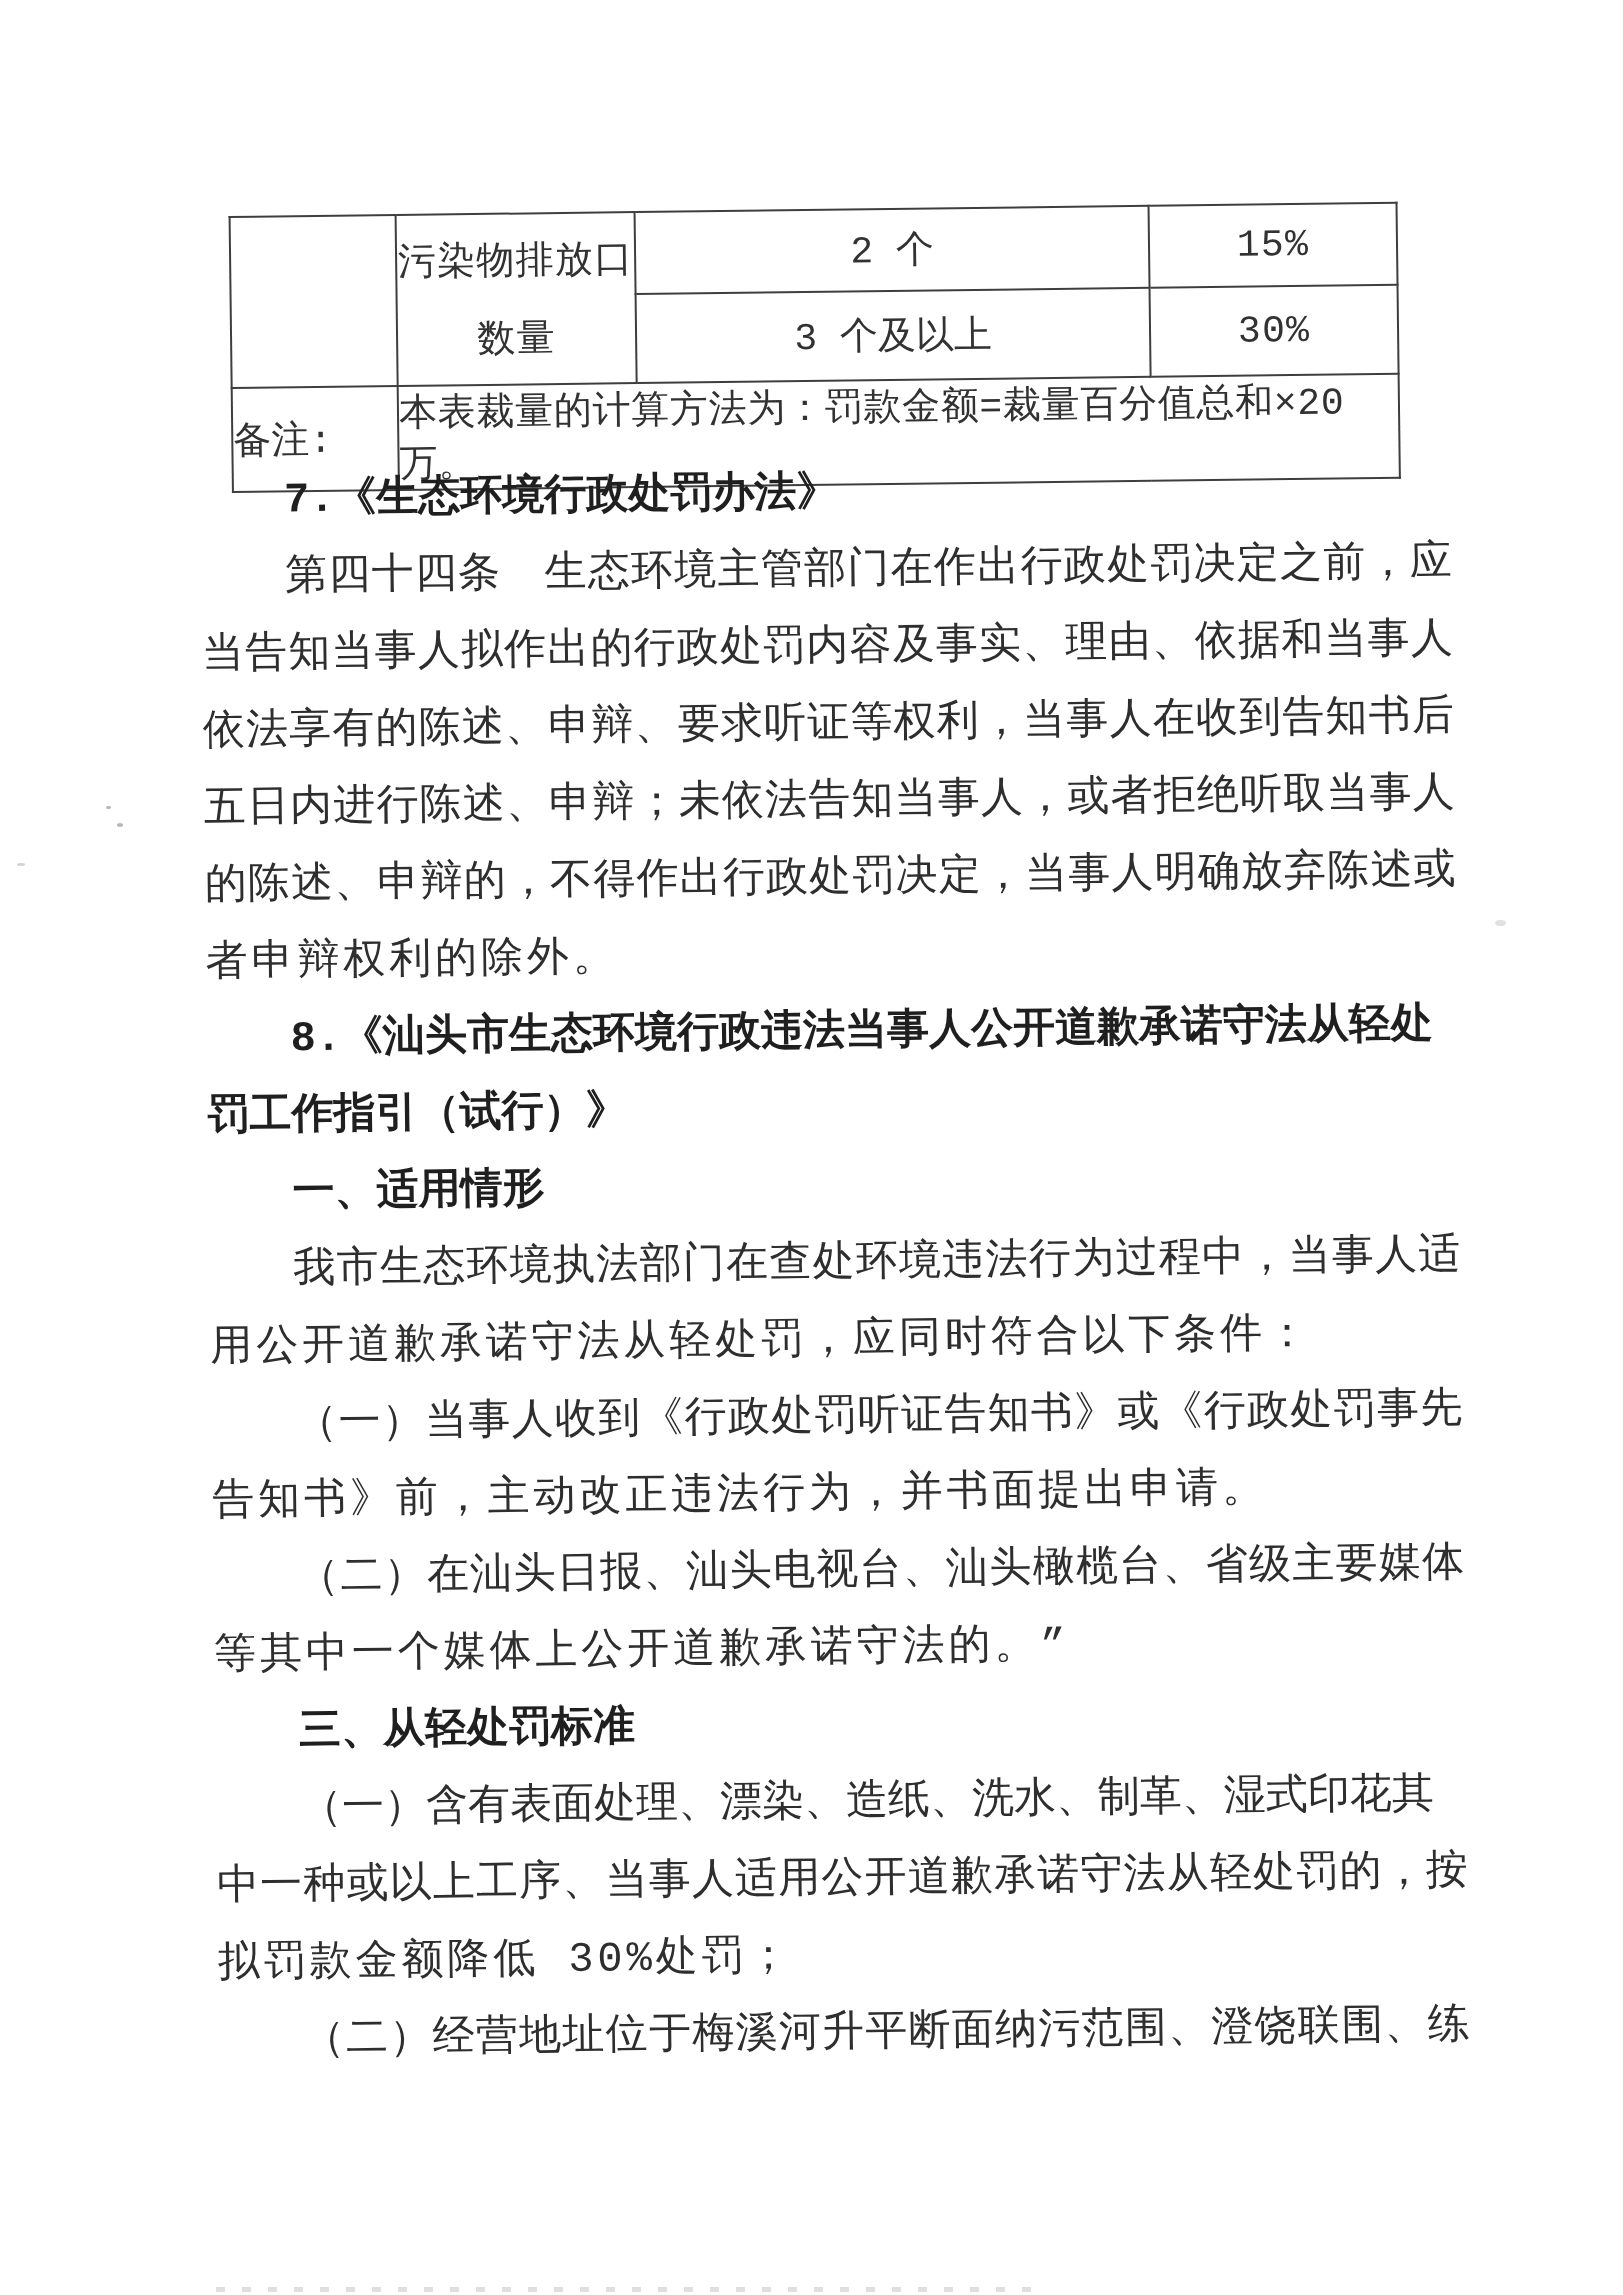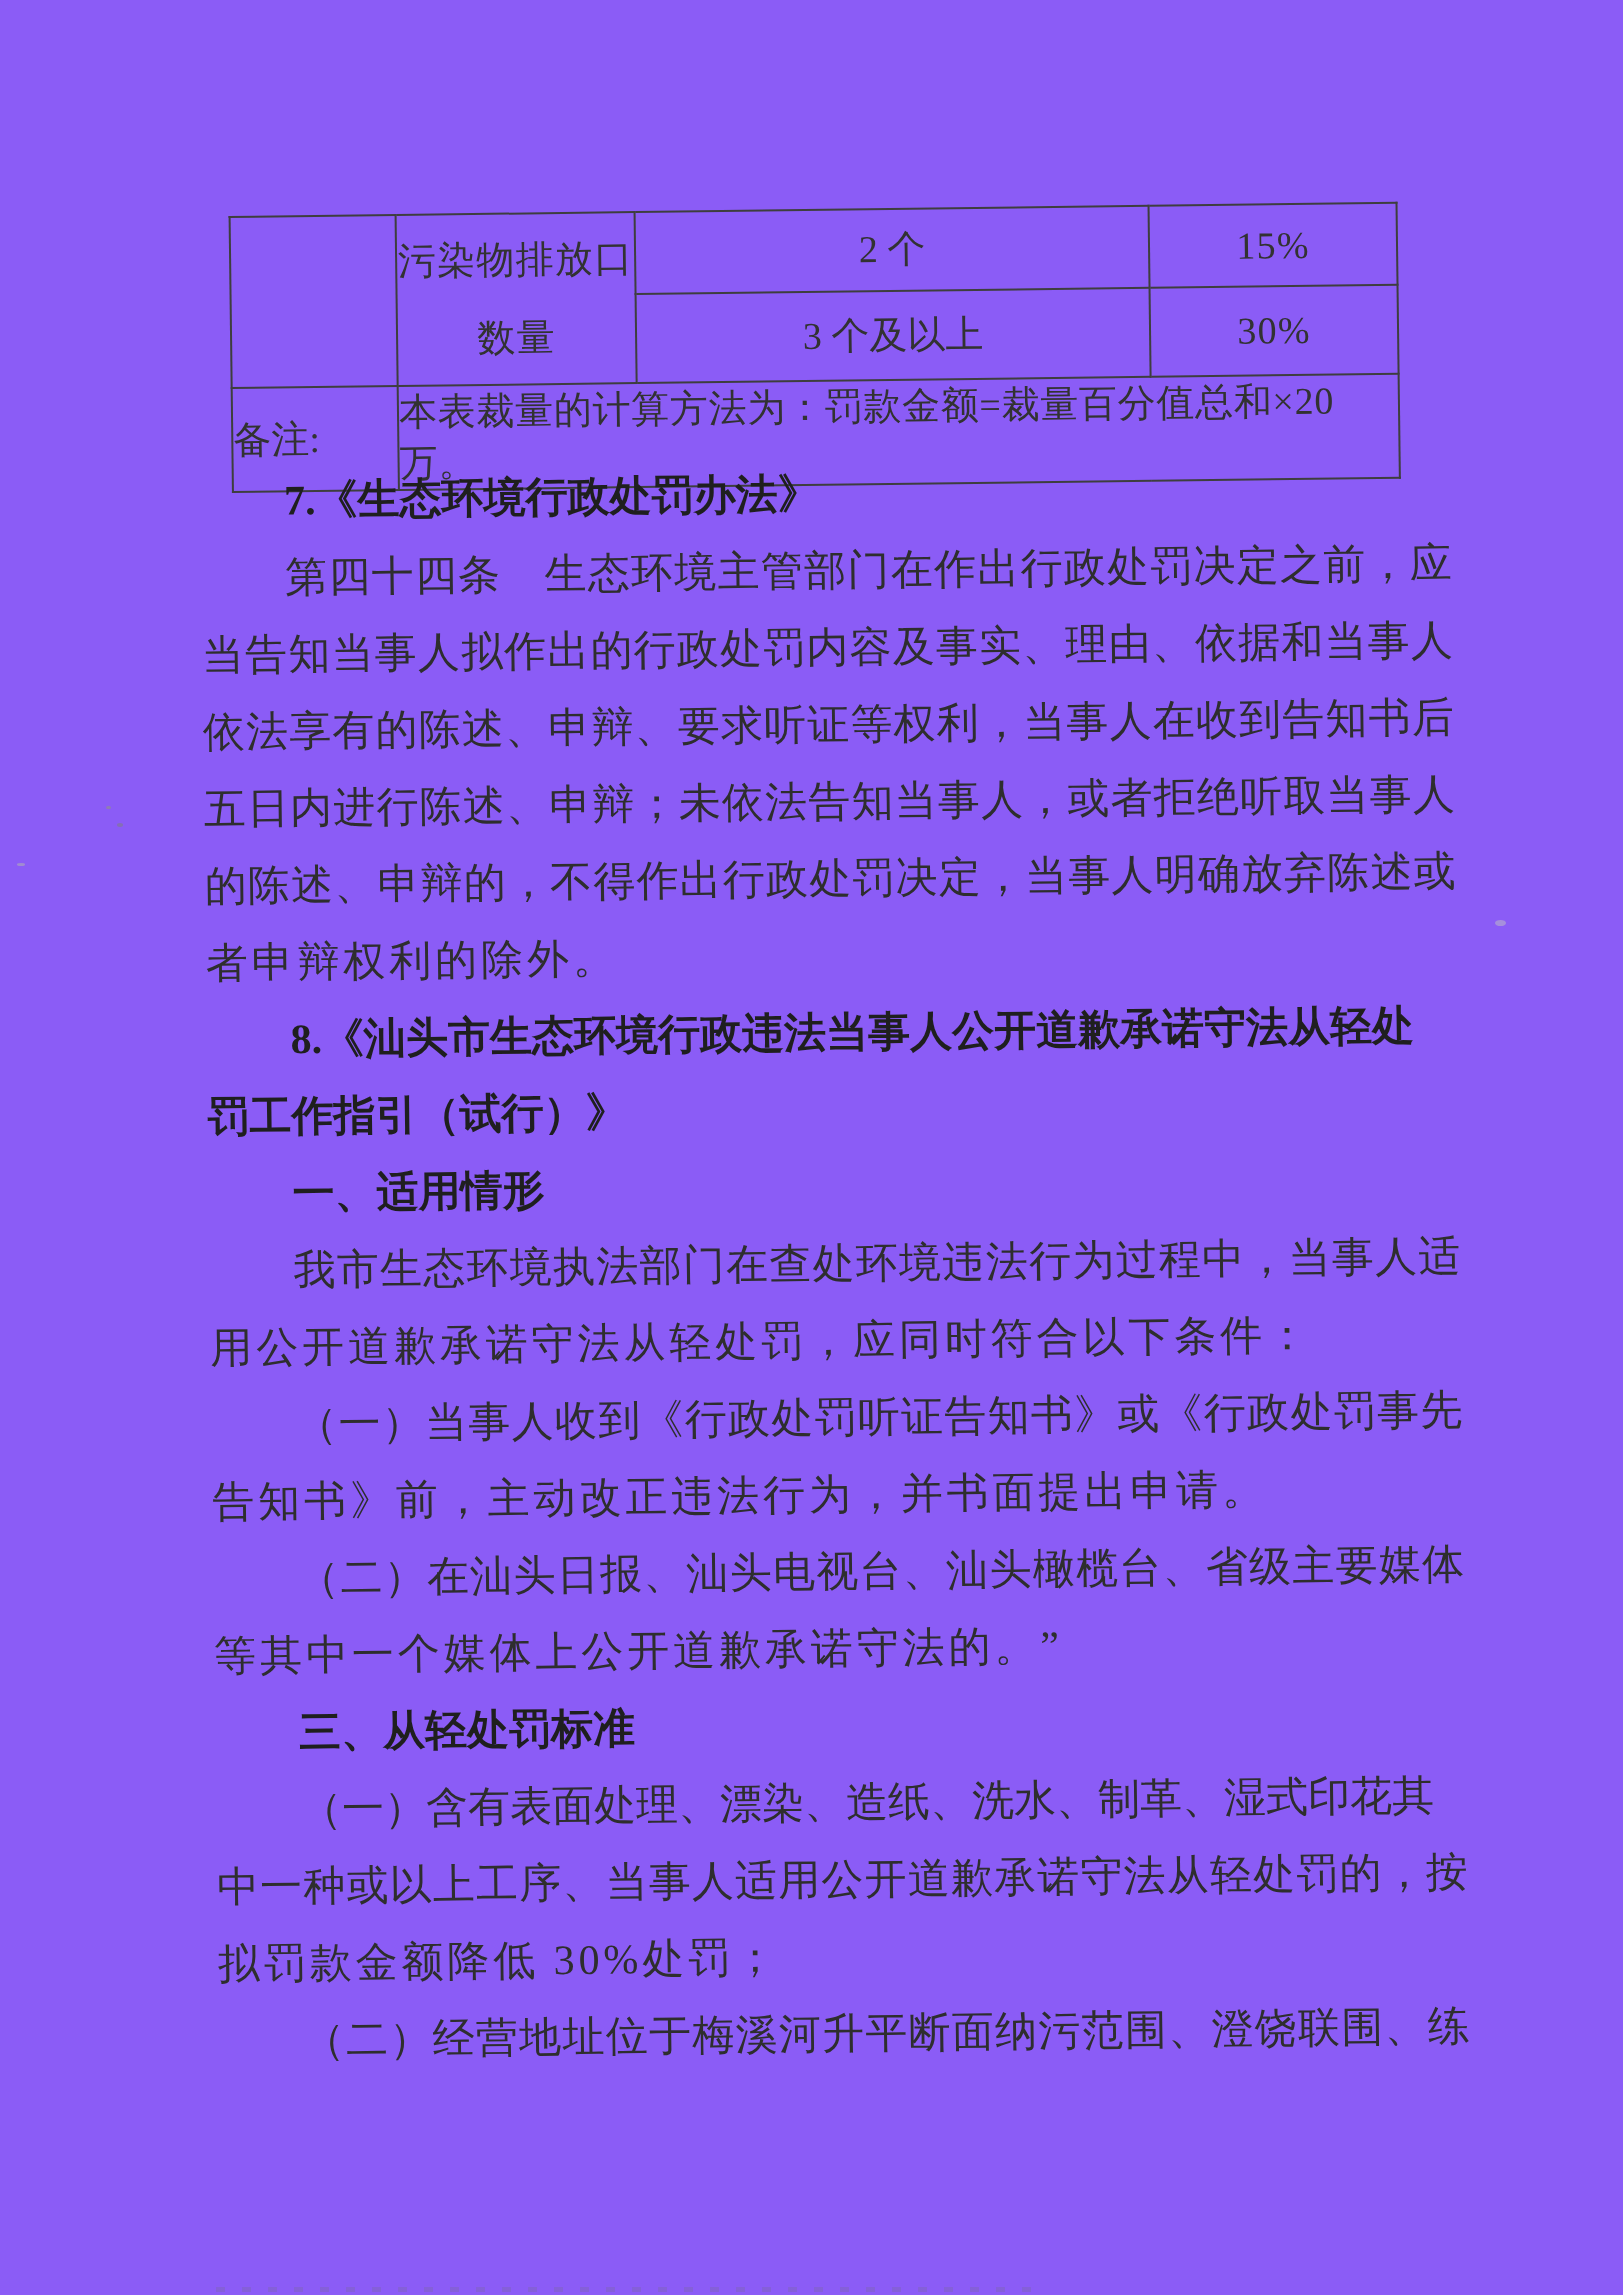--- a/index.html
+++ b/index.html
@@ -1,21 +1,21 @@
 <!DOCTYPE html>
 <html style="font-size:10.5px"><head>
 <meta charset="utf-8">
 <style>
   html,body{margin:0;padding:0;background:#e8e8e8;}
   .page{
     position:relative;
     width:1623px;height:2295px;
-    background:#8b5cf6;
+    background:#ffffff;
     overflow:hidden;
-    font-family:Liberation Serif, serif;
+    font-family:Liberation Mono, monospace;
   }
   .skew{
     position:absolute;inset:0;
     transform:rotate(-0.7deg);
     transform-origin:50% 50%;
   }
   
   table.penalty{
     position:absolute;left:240px;top:209px;
     border-collapse:collapse;

